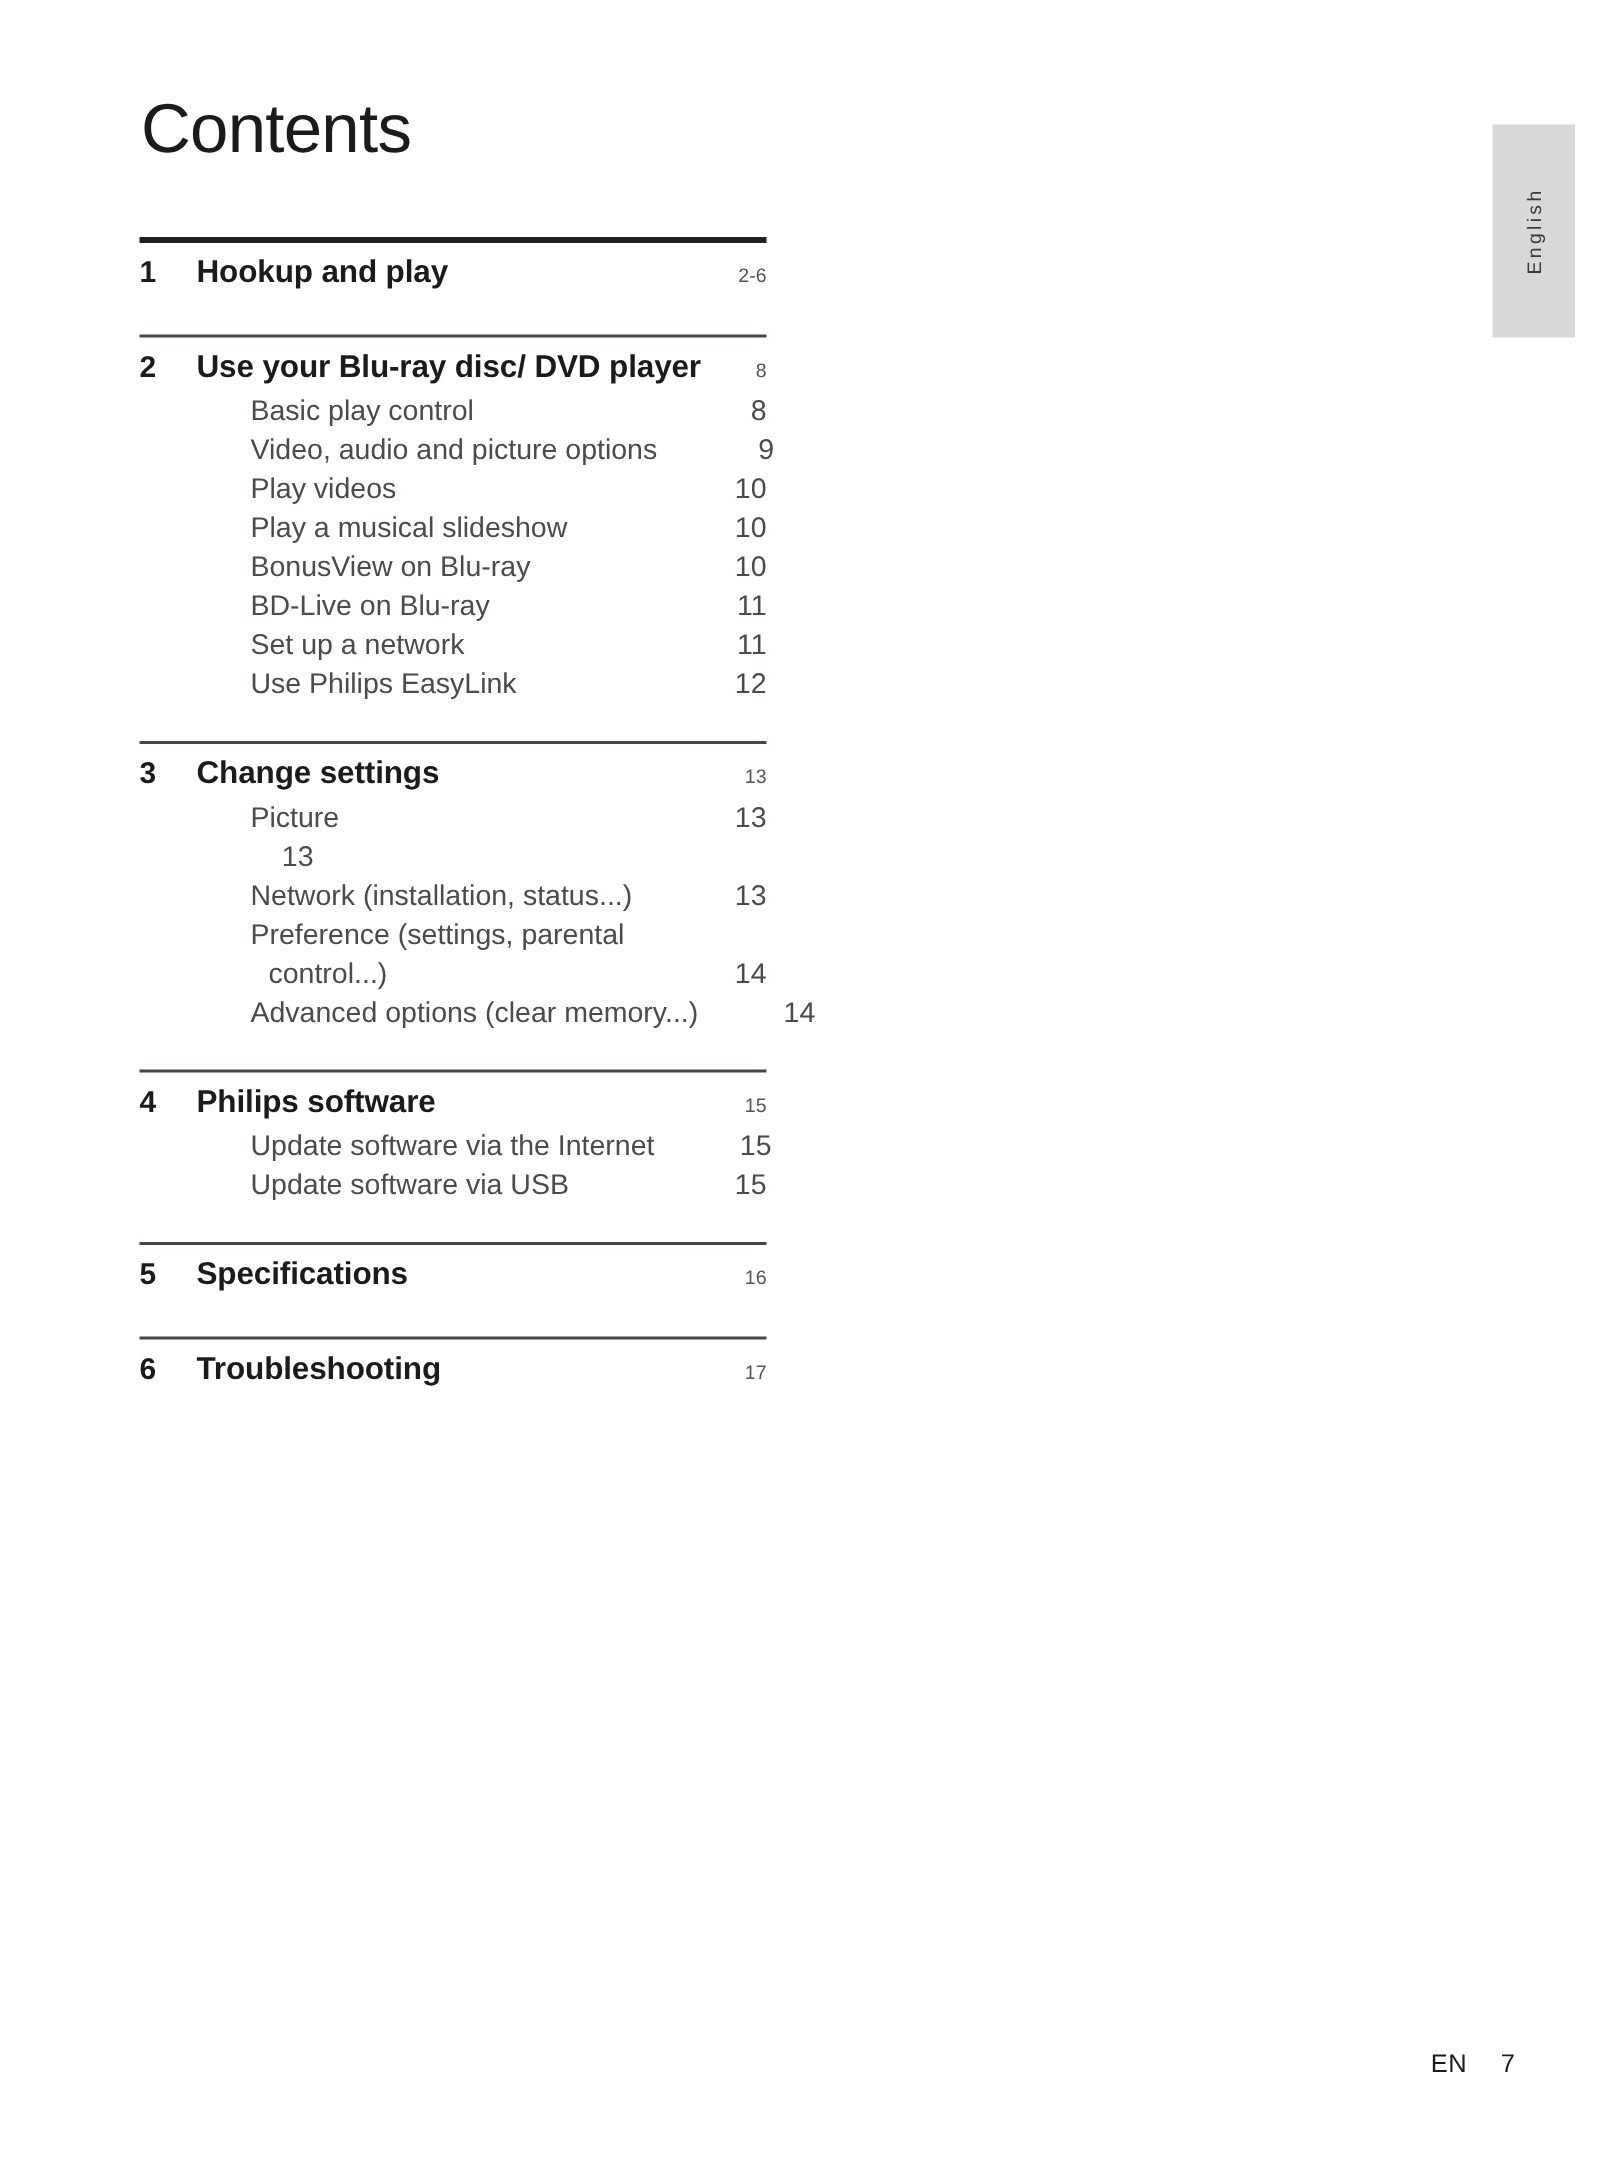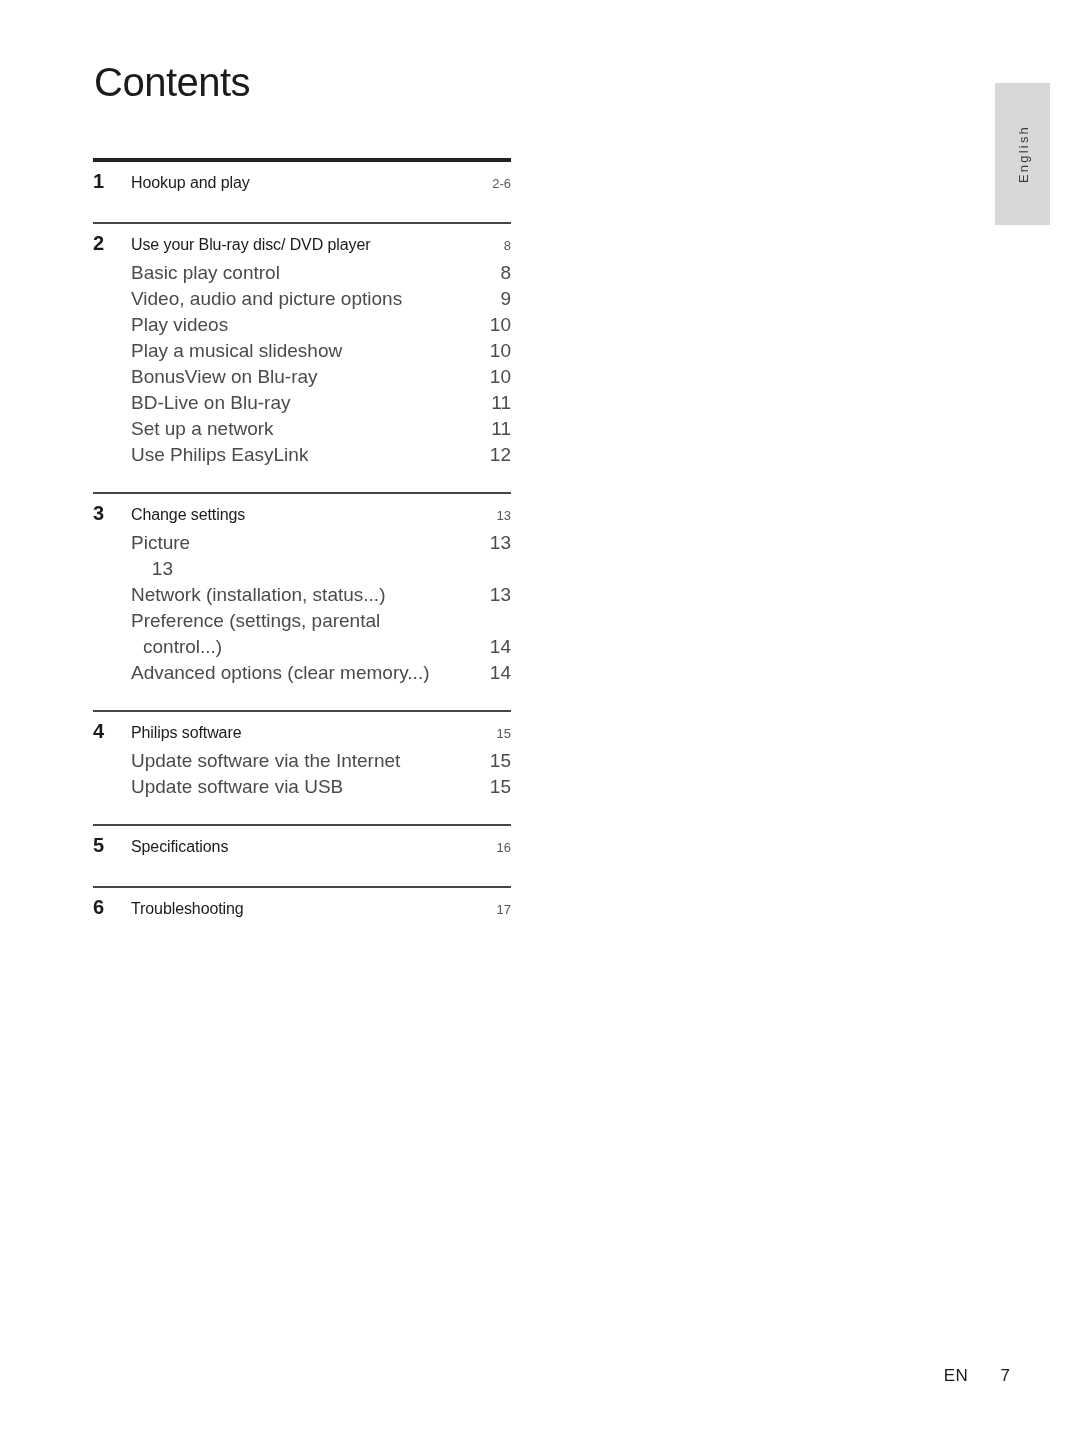--- a/index.html
+++ b/index.html
@@ -15,21 +15,21 @@
     position: relative;
     overflow: hidden;
     -webkit-font-smoothing: antialiased;
   }
 
   
   .page-title {
     position: absolute;
     left: 94px;
     top: 62px;
-    font-size: 40px;
+    font-size: 46px;
     font-weight: 400;
     letter-spacing: -0.5px;
     color: #1b1b1b;
     line-height: 1;
   }
 
   
   .toc {
     position: absolute;
     left: 93px;
@@ -90,34 +90,35 @@
     line-height: 1.0;
     min-width: 34px;
     padding-left: 8px;
   }
 
   
   .row.chapter {
     padding-bottom: 3px;
   }
   .row.chapter .label {
-    font-weight: 400;
+    font-weight: 700;
     color: #1b1b1b;
-    font-size: 16px;
+    font-size: 21px;
     letter-spacing: -0.1px;
   }
   .row.chapter .pageno {
     font-weight: 400;
     color: #585654;
     font-size: 13px;
   }
 
   
   .row.sub {
     margin-top: 7px;
+    gap: 36px;
   }
   .row.sub .label {
     font-size: 19px;
     color: #4d4a49;
     font-weight: 400;
   }
   .row.sub .pageno {
     font-size: 19px;
     color: #4d4a49;
   }
@@ -158,21 +159,21 @@
     font-weight: 400;
   }
 
   
   .footer {
     position: absolute;
     right: 70px;
     bottom: 54px;
     display: flex;
     align-items: baseline;
-    gap: 30px;
+    gap: 20px;
     font-size: 17px;
     color: #1b1b1b;
   }
   .footer .footer-lang { letter-spacing: 0.3px; }
   .footer .footer-page { min-width: 12px; text-align: right; }
 </style>
 </head>
 <body>
 
 <div class="page-title">Contents</div>

